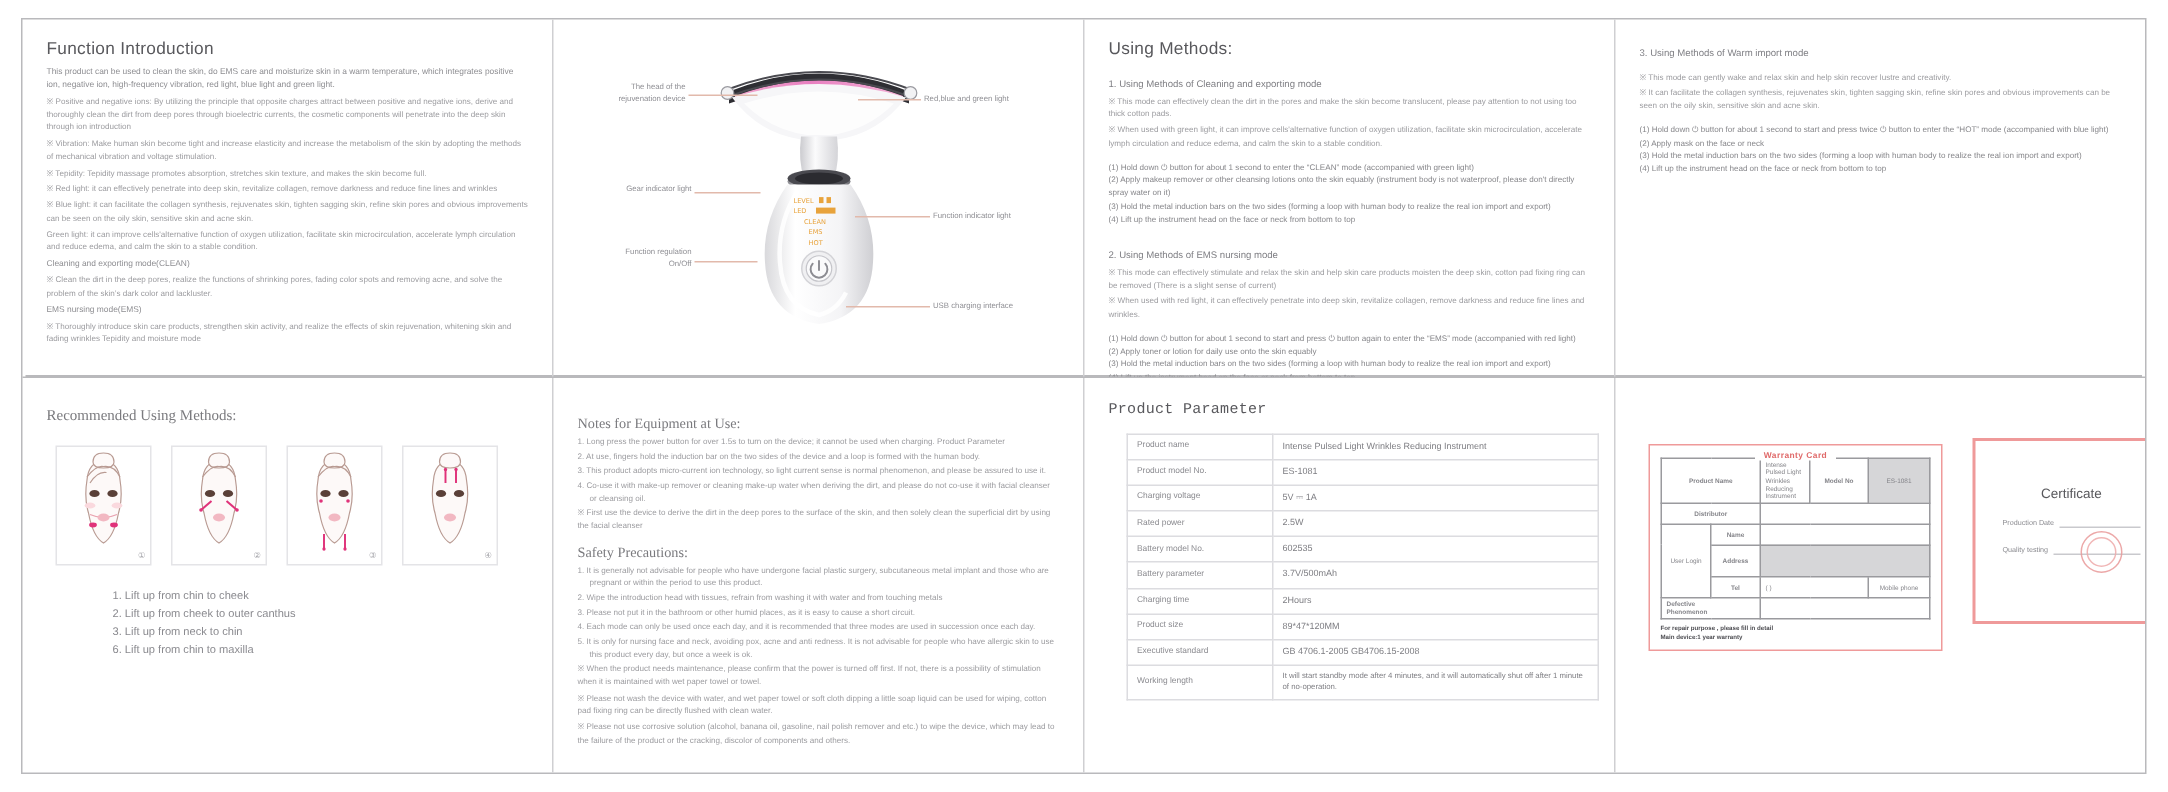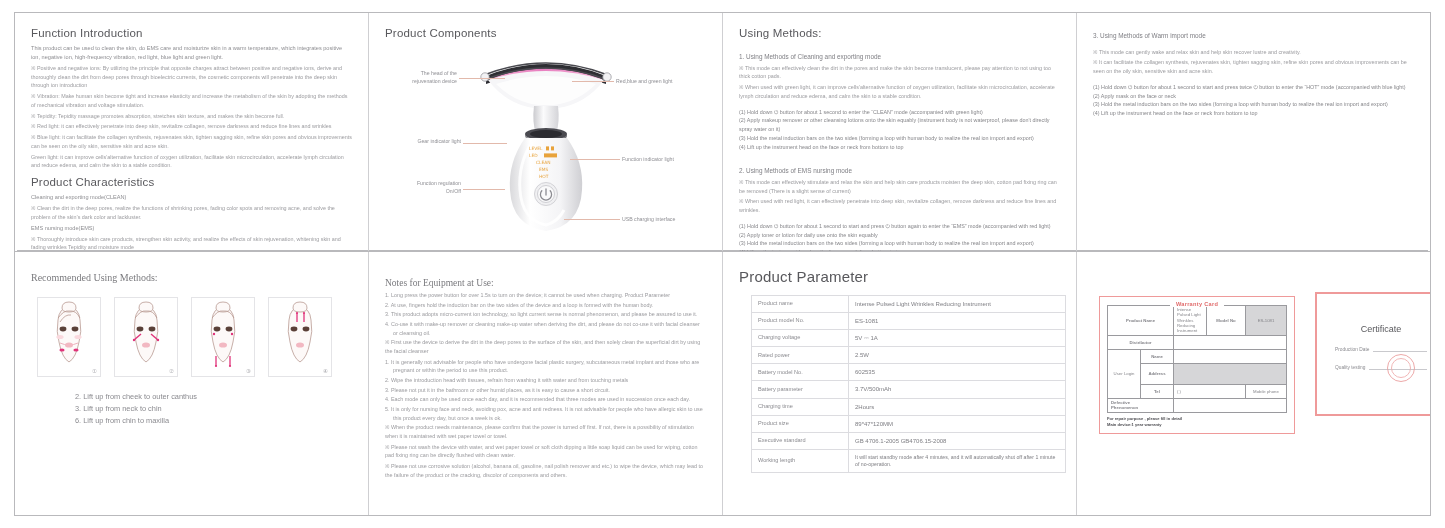--- a/index.html
+++ b/index.html
@@ -69,30 +69,28 @@
    <div class="cell">
      <h2>Function Introduction</h2>
      <p class="lead">This product can be used to clean the skin, do EMS care and moisturize skin in a warm temperature, which integrates positive ion, negative ion, high-frequency vibration, red light, blue light and green light.</p>
      <p class="p">※ Positive and negative ions: By utilizing the principle that opposite charges attract between positive and negative ions, derive and thoroughly clean the dirt from deep pores through bioelectric currents, the cosmetic components will penetrate into the deep skin through ion introduction</p>
      <p class="p">※ Vibration: Make human skin become tight and increase elasticity and increase the metabolism of the skin by adopting the methods of mechanical vibration and voltage stimulation.</p>
      <p class="p">※ Tepidity: Tepidity massage promotes absorption, stretches skin texture, and makes the skin become full.</p>
      <p class="p">※ Red light: it can effectively penetrate into deep skin, revitalize collagen, remove darkness and reduce fine lines and wrinkles</p>
      <p class="p">※ Blue light: it can facilitate the collagen synthesis, rejuvenates skin, tighten sagging skin, refine skin pores and obvious improvements can be seen on the oily skin, sensitive skin and acne skin.</p>
      <p class="p">Green light: it can improve cells'alternative function of oxygen utilization, facilitate skin microcirculation, accelerate lymph circulation and reduce edema, and calm the skin to a stable condition.</p>
 
-     <h2 style="margin-top:6px;">Product Characteristics</h2>
      <p class="lead">Cleaning and exporting mode(CLEAN)</p>
      <p class="p">※ Clean the dirt in the deep pores, realize the functions of shrinking pores, fading color spots and removing acne, and solve the problem of the skin’s dark color and lackluster.</p>
      <p class="lead">EMS nursing mode(EMS)</p>
      <p class="p">※ Thoroughly introduce skin care products, strengthen skin activity, and realize the effects of  skin rejuvenation, whitening skin and fading wrinkles Tepidity and moisture mode</p>
 
    </div>
 
    <div class="cell">
-     <h2>Product Components</h2>
 
      <div class="dev-wrap">
        <svg class="dev" viewBox="0 0 160 186">
          <defs>
            <linearGradient id="bodyg" x1="0" y1="0" x2="1" y2="0">
              <stop offset="0%" stop-color="#d9d9dc"></stop>
                   <stop offset="28%" stop-color="#ffffff"></stop>
              <stop offset="70%" stop-color="#f4f4f6"></stop>
                   <stop offset="100%" stop-color="#cfcfd3"></stop>
            </linearGradient>
@@ -296,49 +294,51 @@
                 </g>
            <g fill="#e0337a">
                   <circle cx="28" cy="15" r="1.1"></circle>
                   <circle cx="35" cy="15" r="1.1"></circle>
                 </g>
          </svg>
          <span class="fnum">④</span>
        </div>
      </div>
      <ul class="mlist">
+       <li>1. Lift up from chin to cheek</li>
        <li>2. Lift up from cheek to outer canthus</li>
        <li>3. Lift up from neck to chin</li>
        <li>6. Lift up from chin to maxilla</li>
      </ul>
    </div>
 
    <div class="cell">
      <h3 style="font-size:9.5px;margin-top:12px;">Notes for Equipment at Use:</h3>
      <ul class="olist">
        <li>1. Long press the power button for over 1.5s to turn on the device; it cannot be used when charging. Product Parameter</li>
        <li>2. At use, fingers hold the induction bar on the two sides of the device and a loop is formed with the human body.</li>
        <li>3. This product adopts micro-current ion technology, so light current sense is normal phenomenon, and please be assured to use it.</li>
        <li>4. Co-use it with make-up remover or cleaning make-up water when deriving the dirt, and please do not co-use it with facial cleanser or cleansing oil.</li>
      </ul>
      <p class="p">※ First use the device to derive the dirt in the deep pores to the surface of the skin, and then solely clean the superficial dirt by using the facial cleanser</p>
+     <h3 style="font-size:9.5px;margin-top:8px;">Safety Precautions:</h3>
      <ul class="olist">
        <li>1. It is generally not advisable for people who have undergone facial plastic surgery, subcutaneous metal implant and those who are pregnant or within the period to use this product.</li>
        <li>2. Wipe the introduction head with tissues, refrain from washing it with water and from touching metals</li>
        <li>3. Please not put it in the bathroom or other humid places, as it is easy to cause a short circuit.</li>
        <li>4. Each mode can only be used once each day, and it is recommended that three modes are used in succession once each day.</li>
        <li>5. It is only for nursing face and neck, avoiding pox, acne and anti redness. It is not advisable for people who have allergic skin to use this product every day, but once a week is ok.</li>
      </ul>
      <p class="p">※ When the product needs maintenance, please confirm that the power is turned off first. If not, there is a possibility of stimulation when it is maintained with wet paper towel or towel.</p>
      <p class="p">※ Please not wash the device with water, and wet paper towel or soft cloth dipping a little soap liquid can be used for wiping, cotton pad fixing ring can be directly flushed with clean water.</p>
      <p class="p">※ Please not use corrosive solution (alcohol, banana oil, gasoline, nail polish remover and etc.) to wipe the device, which may lead to the failure of the product or the cracking, discolor of components and others.</p>
    </div>
 
    <div class="cell">
-     <h2 style="font-size:15px;margin-top:2px;">Product Parameter</h2>
+     <h2 style="font-size:10px;margin-top:2px;font-family:Liberation Mono, monospace;">Product Parameter</h2>
      <table class="params">
        <tbody>
          <tr>
                 <td class="k">Product name</td>
                 <td class="v">Intense Pulsed Light Wrinkles Reducing Instrument</td>
               </tr>
          <tr>
                 <td class="k">Product model No.</td>
                 <td class="v">ES-1081</td>
               </tr>

